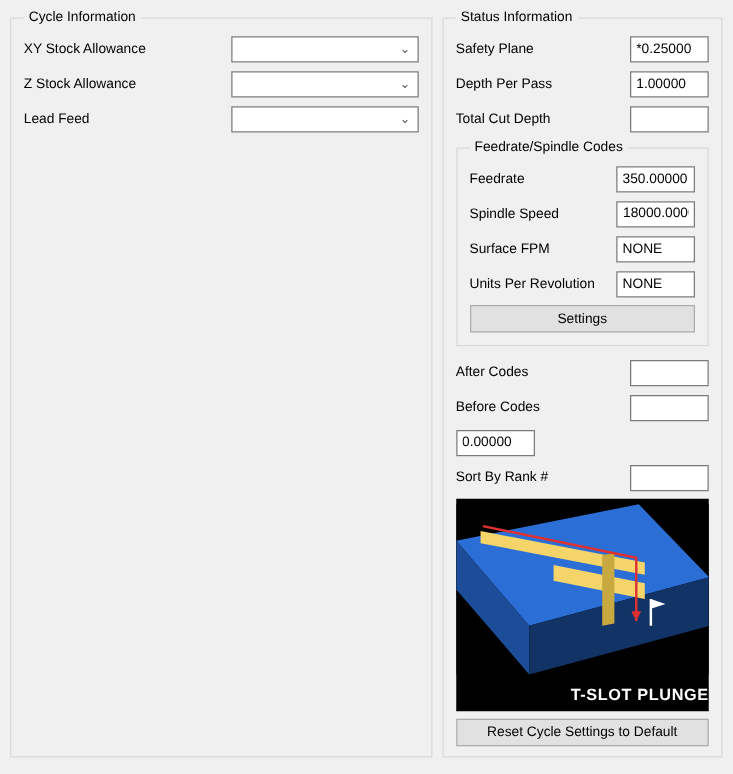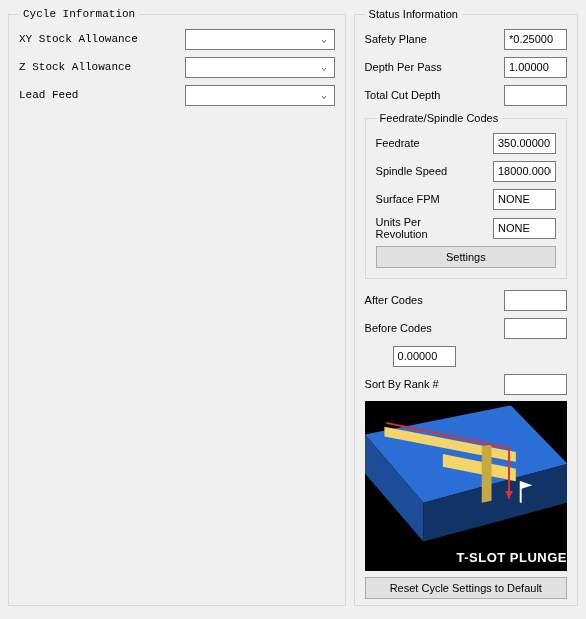--- a/index.html
+++ b/index.html
@@ -7,21 +7,21 @@
     margin: 0;
     padding: 8px;
     font-family: "Segoe UI", Tahoma, sans-serif;
     font-size: 11px;
     background: #f0f0f0;
     color: #000;
     width: 586px;
     height: 619px;
   }
   .columns { display: flex; gap: 8px; }
-  .col-left { width: 346px; font-family: Liberation Mono, monospace; }
+  .col-left { width: 346px; }
   .col-right { width: 230px; }
   fieldset {
     border: 1px solid #d9d9d9;
     padding: 8px 10px 10px 10px;
     margin: 0 0 6px 0;
     position: relative;
   }
   fieldset > legend {
     font-size: 11px;
     padding: 0 4px;
@@ -55,21 +55,20 @@
     font-size: 10px;
   }
   input[type=text] {
     height: 21px;
     border: 1px solid #7a7a7a;
     background: #fff;
     font-family: inherit;
     font-size: 11px;
     padding: 0 4px;
     width: 63px;
-    margin-left: 28px;
   }
   .wide-input { width: 80px; }
   .narrow-input { width: 53px; }
   button {
     width: 100%;
     height: 22px;
     border: 1px solid #adadad;
     background: #e1e1e1;
     font-family: inherit;
     font-size: 11px;

